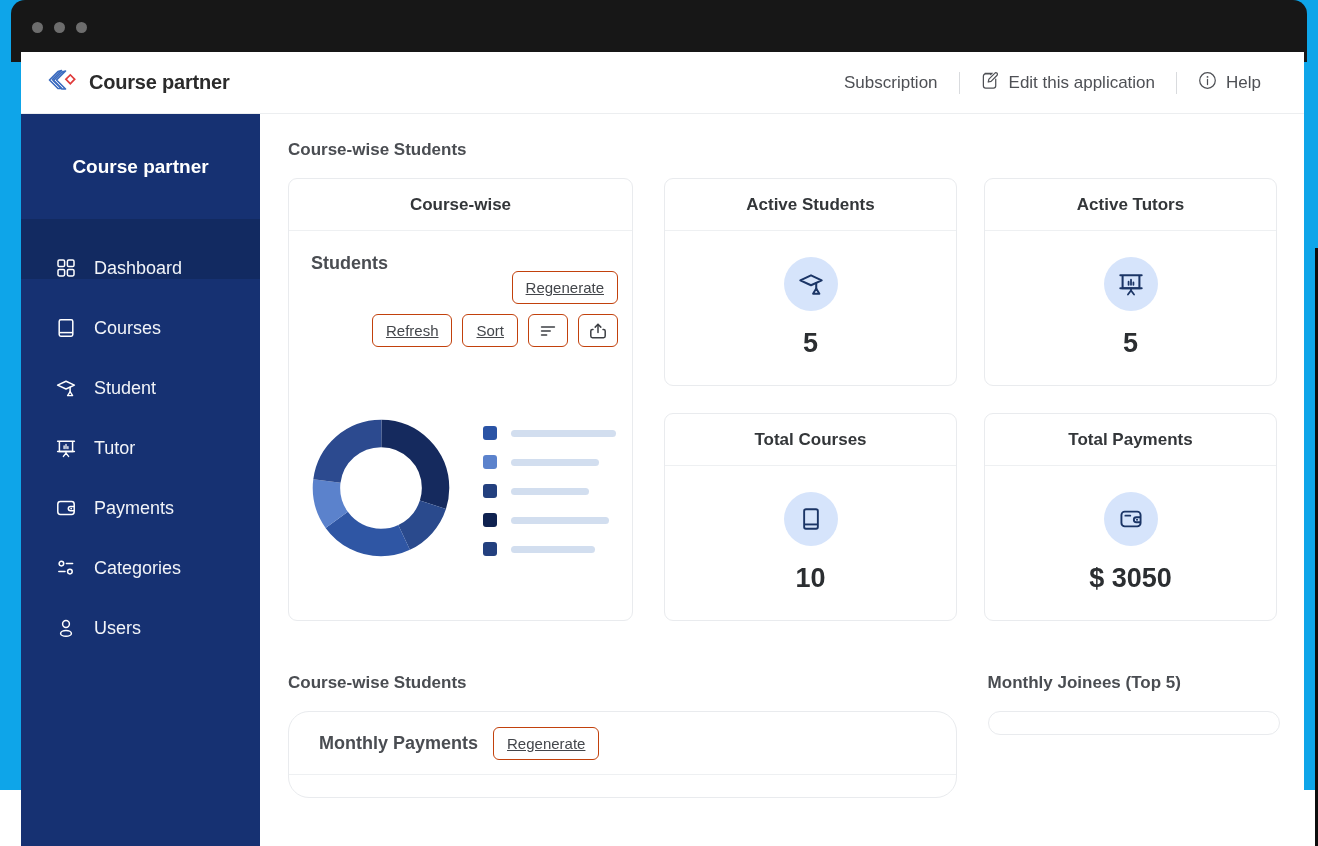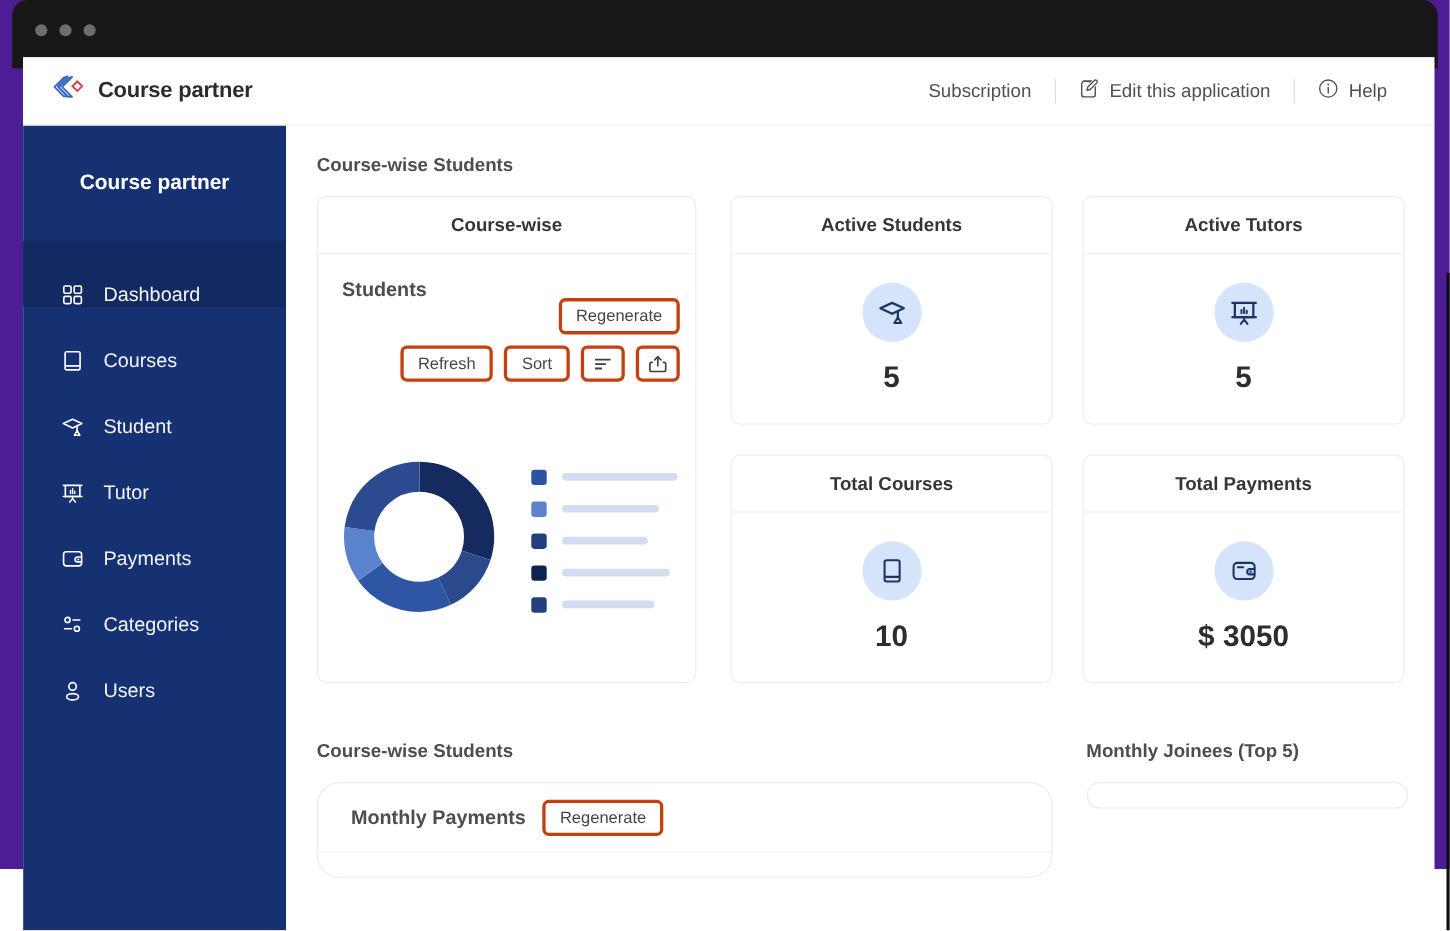--- a/index.html
+++ b/index.html
@@ -2,21 +2,21 @@
 <html><head>
 <meta charset="utf-8">
 <style>
   * { box-sizing: border-box; margin: 0; padding: 0; }
   html, body {
     width: 1318px; height: 846px;
     background: #ffffff;
     font-family: "Liberation Sans", sans-serif;
     overflow: hidden;
   }
-  #root { position: relative; width: 1318px; height: 790px; background: #4c1d95; }
+  #root { position: relative; width: 1318px; height: 790px; background: #0ea5e9; }
 
   
   .window-chrome {
     position: absolute; left: 11px; top: 0; width: 1296px; height: 62px;
     background: #171717;
     border-top-left-radius: 14px; border-top-right-radius: 14px;
   }
   .chrome-dots { position: absolute; left: 21px; top: 22px; display: flex; gap: 11px; }
   .chrome-dot { width: 11px; height: 11px; border-radius: 50%; background: #6d6d6d; }
 
@@ -86,24 +86,25 @@
   }
 
   
   .chart-card { width: 345px; height: 443px; display: flex; flex-direction: column; }
   .chart-body { flex: 1; padding: 22px 20px 14px 22px; position: relative; }
   .chart-subtitle { font-size: 18px; font-weight: 600; color: #4a4d52; }
 
   .toolbar-rows { position: absolute; right: 14px; top: 40px; display: flex; flex-direction: column; align-items: flex-end; gap: 10px; }
   .toolbar-row { display: flex; gap: 10px; align-items: center; }
   .tbtn {
-    border: 3px solid #c2410c; background: #fff; border-radius: 6px;
+    border: 1px solid #c2410c; background: #fff; border-radius: 6px;
     height: 33px; padding: 0 13px; font-size: 15px; color: #43464b;
     display: flex; align-items: center; justify-content: center; cursor: pointer;
     font-family: "Liberation Sans", sans-serif;
+    text-decoration: underline;
   }
   .tbtn.icon-only { width: 40px; padding: 0; }
   .tbtn svg { display: block; }
 
   .donut-wrap { position: absolute; left: 20px; top: 185px; display: flex; align-items: center; gap: 30px; }
   .legend-col { display: flex; flex-direction: column; gap: 15px; padding-top: 2px; }
   .legend-row { display: flex; align-items: center; gap: 14px; }
   .legend-swatch { width: 14px; height: 14px; border-radius: 3px; }
   .legend-bar { height: 7px; border-radius: 4px; background: #d2deef; }
 

